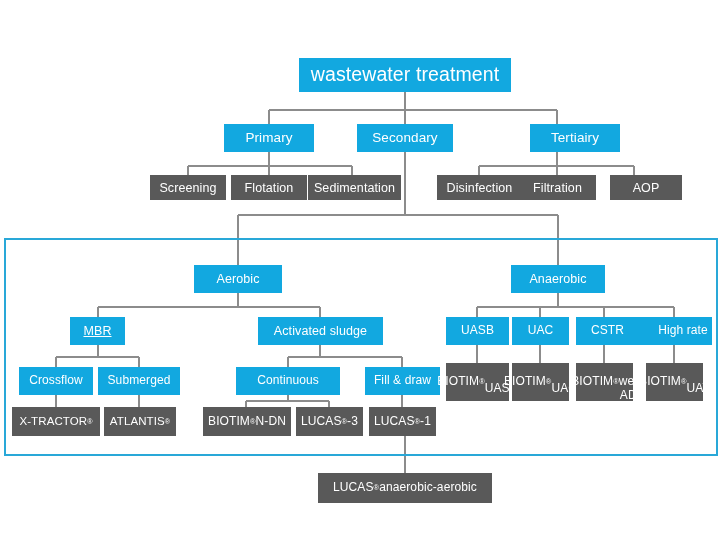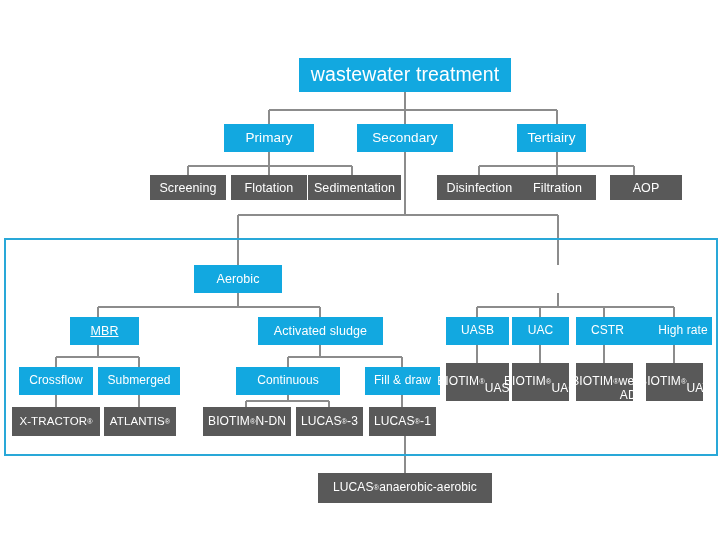--- a/index.html
+++ b/index.html
@@ -138,33 +138,34 @@
       <path d="M405,436 L405,473"></path>
     </g>
   </svg>
 
   <div class="group-frame" style="left:4px; top:238px; width:714px; height:218px;"></div>
 
   <div class="node blue t-root" style="left:299px; top:58px; width:212px; height:34px;">wastewater treatment</div>
 
   <div class="node blue t-l1" style="left:224px; top:124px; width:90px; height:28px;">Primary</div>
   <div class="node blue t-l1" style="left:357px; top:124px; width:96px; height:28px;">Secondary</div>
-  <div class="node blue t-l1" style="left:517px; top:124px; width:69px; height:28px;">Tertiairy</div>
+  <div class="node blue t-l1" style="left:530px; top:124px; width:90px; height:28px;">Tertiairy</div>
 
   <div class="node gray t-l2" style="left:150px; top:175px; width:76px; height:25px;">Screening</div>
   <div class="node gray t-l2" style="left:231px; top:175px; width:76px; height:25px;">Flotation</div>
   <div class="node gray t-l2" style="left:308px; top:175px; width:93px; height:25px;">Sedimentation</div>
 
   <div class="node gray t-l2" style="left:437px; top:175px; width:85px; height:25px;">Disinfection</div>
   <div class="node gray t-l2" style="left:519px; top:175px; width:77px; height:25px;">Filtration</div>
   <div class="node gray t-l2" style="left:610px; top:175px; width:72px; height:25px;">AOP</div>
 
   <div class="node blue t-l3" style="left:194px; top:265px; width:88px; height:28px;">Aerobic</div>
+  <div class="node blue t-l3" style="left:511px; top:265px; width:94px; height:28px;">Anaerobic</div>
 
-  <div class="node blue t-l3" style="left:70px; top:317px; width:69px; height:28px;text-decoration:underline;">MBR</div>
+  <div class="node blue t-l3" style="left:70px; top:317px; width:55px; height:28px;text-decoration:underline;">MBR</div>
   <div class="node blue t-l3" style="left:258px; top:317px; width:125px; height:28px;">Activated sludge</div>
 
   <div class="node blue t-l4" style="left:19px; top:367px; width:74px; height:28px;">Crossflow</div>
   <div class="node blue t-l4" style="left:98px; top:367px; width:82px; height:28px;">Submerged</div>
 
   <div class="node gray t-leaf" style="left:12px; top:407px; width:88px; height:29px;">X-TRACTOR<sup>®</sup></div>
   <div class="node gray t-leaf" style="left:104px; top:407px; width:72px; height:29px;">ATLANTIS<sup>®</sup></div>
 
   <div class="node blue t-l4" style="left:236px; top:367px; width:104px; height:28px;">Continuous</div>
   <div class="node blue t-l4" style="left:365px; top:367px; width:75px; height:28px;">Fill &amp; draw</div>

